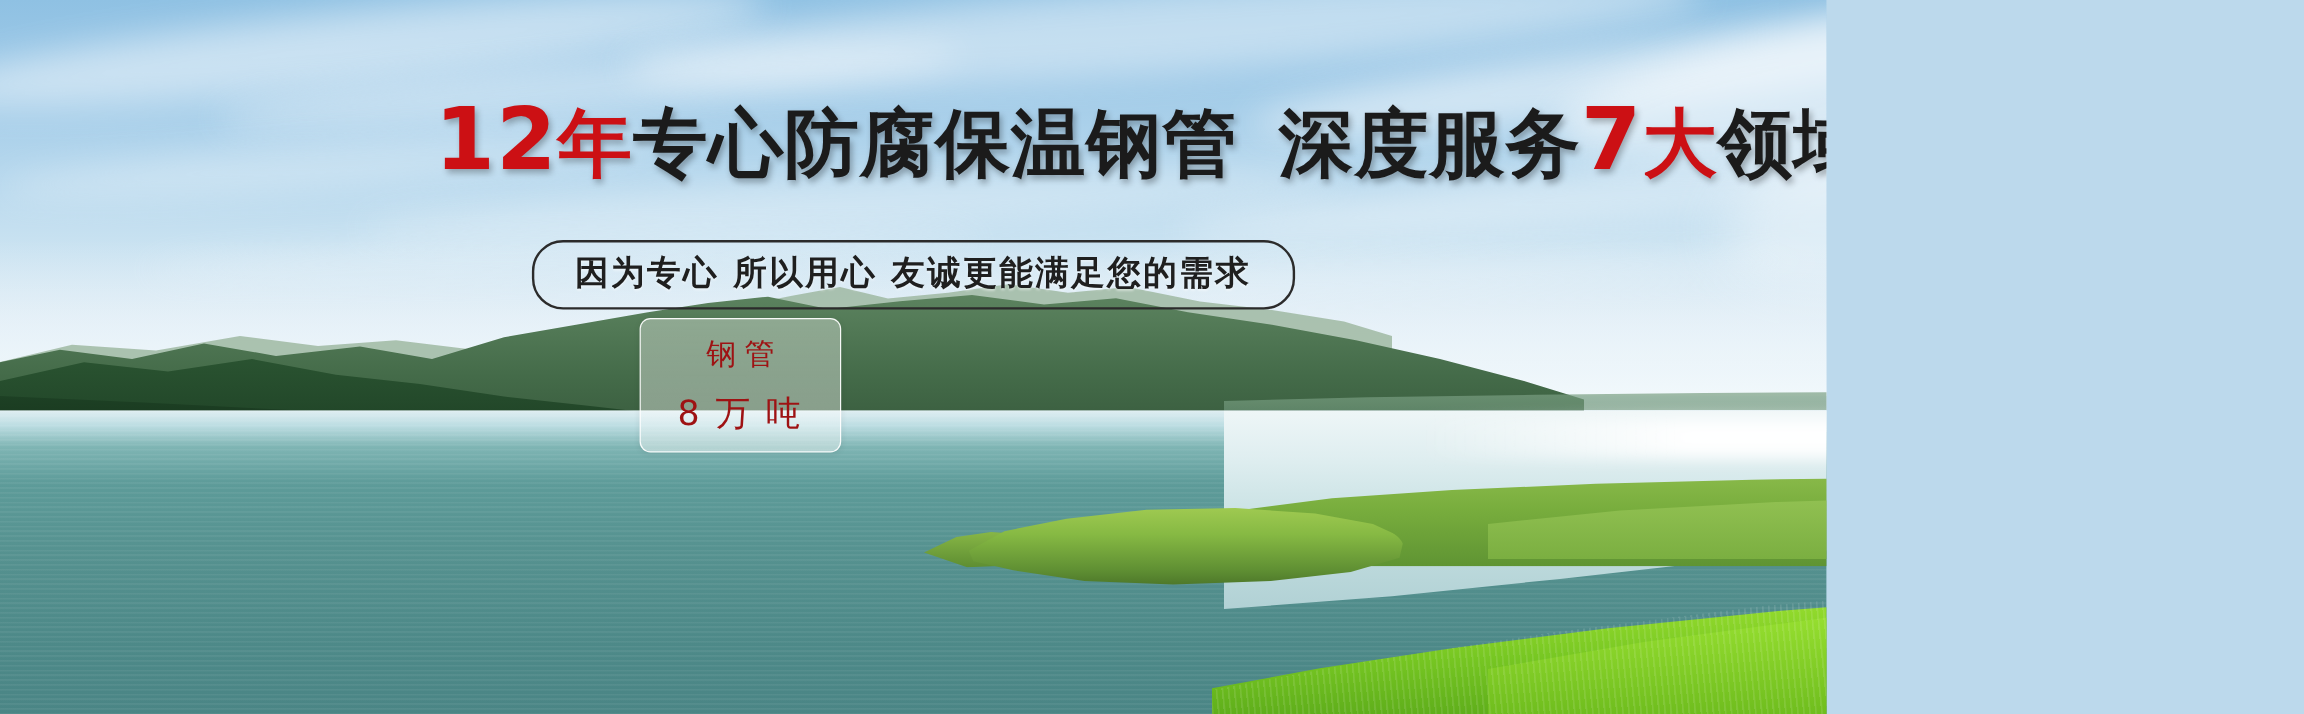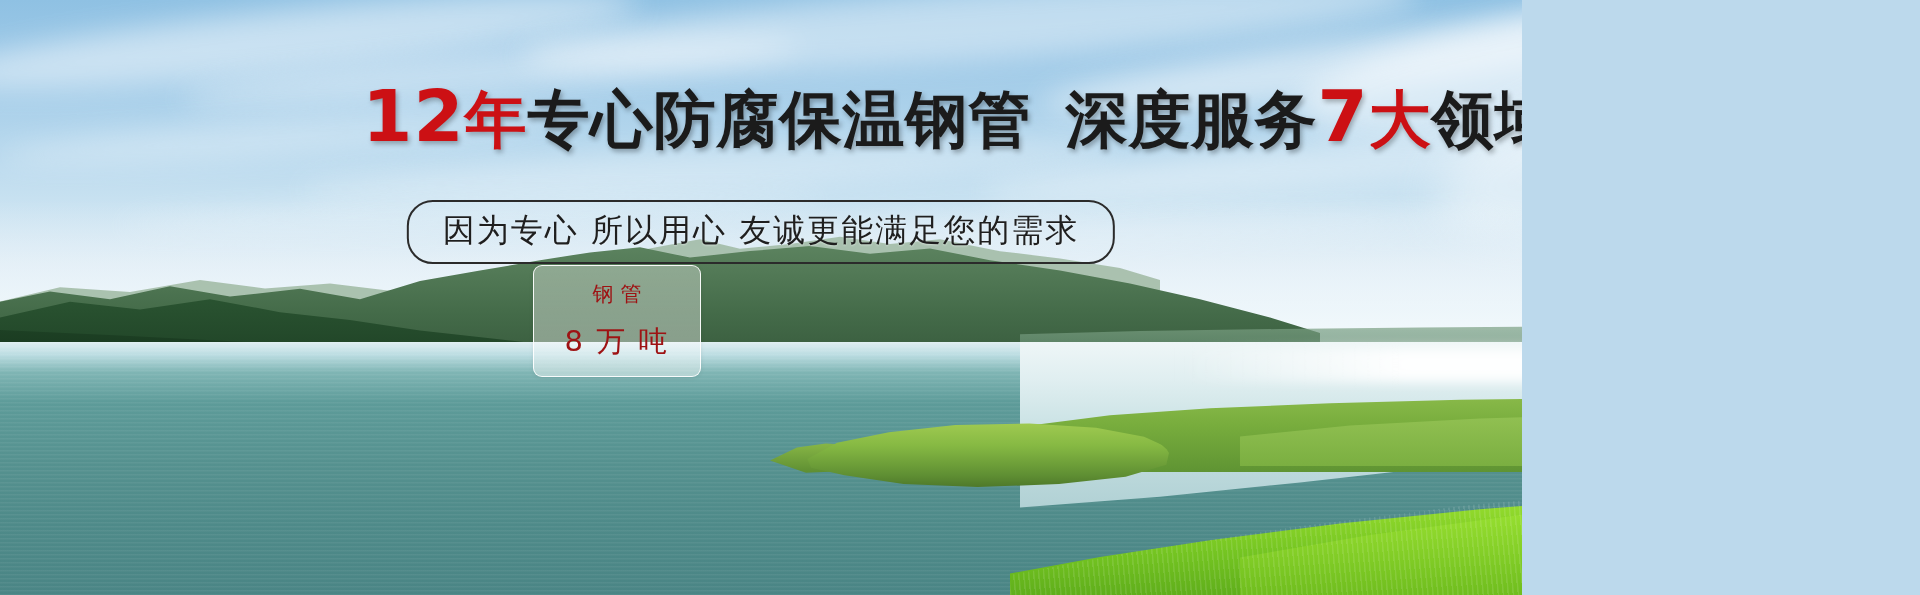--- a/index.html
+++ b/index.html
@@ -136,41 +136,42 @@
   .hl-dark{color:#1b1b1b;text-shadow:2px 3px 5px rgba(0,0,0,.30);}
   .hl-red{color:#cc1014;text-shadow:2px 3px 5px rgba(0,0,0,.28);}
   .hl-num{font-size:72px;}
   .hl-gap{display:inline-block;width:34px;}
 
   
   .pill{
     position:absolute;left:50%;top:200px;transform:translateX(-50%);
     padding:7px 34px 9px;
     border:2px solid #2b2b2b;border-radius:26px;
-    color:#1f1f1f;font-size:32px;letter-spacing:2px;white-space:nowrap;
+    color:#1f1f1f;font-size:28px;letter-spacing:2px;white-space:nowrap;
     font-family:"DejaVu Sans","Liberation Sans",sans-serif;
     text-shadow:0 1px 2px rgba(255,255,255,.45);
+    font-weight:bold;
   }
 
   
   .cards{
     position:absolute;left:533px;top:265px;
     display:flex;gap:8px;
   }
   .card{
     width:166px;height:110px;
     border:1px solid rgba(255,255,255,.92);
     border-radius:9px;
     background:linear-gradient(180deg,rgba(255,255,255,.34) 0%,rgba(255,255,255,.42) 100%);
     box-shadow:0 1px 5px rgba(0,0,0,.07);
     display:flex;flex-direction:column;align-items:center;justify-content:center;
     font-family:"DejaVu Sans","Liberation Sans",sans-serif;
   }
   .card-label{
-    color:#9e1213;font-size:21px;letter-spacing:7px;
+    color:#9e1213;font-size:25px;letter-spacing:7px;
     margin-bottom:14px;padding-left:7px;
   }
   .card-value{
     color:#9e1213;font-size:29px;letter-spacing:2px;
     display:flex;align-items:flex-end;
   }
   .sup{font-size:17px;line-height:1;position:relative;top:1px;}
 </style>
 </head>
 <body>

